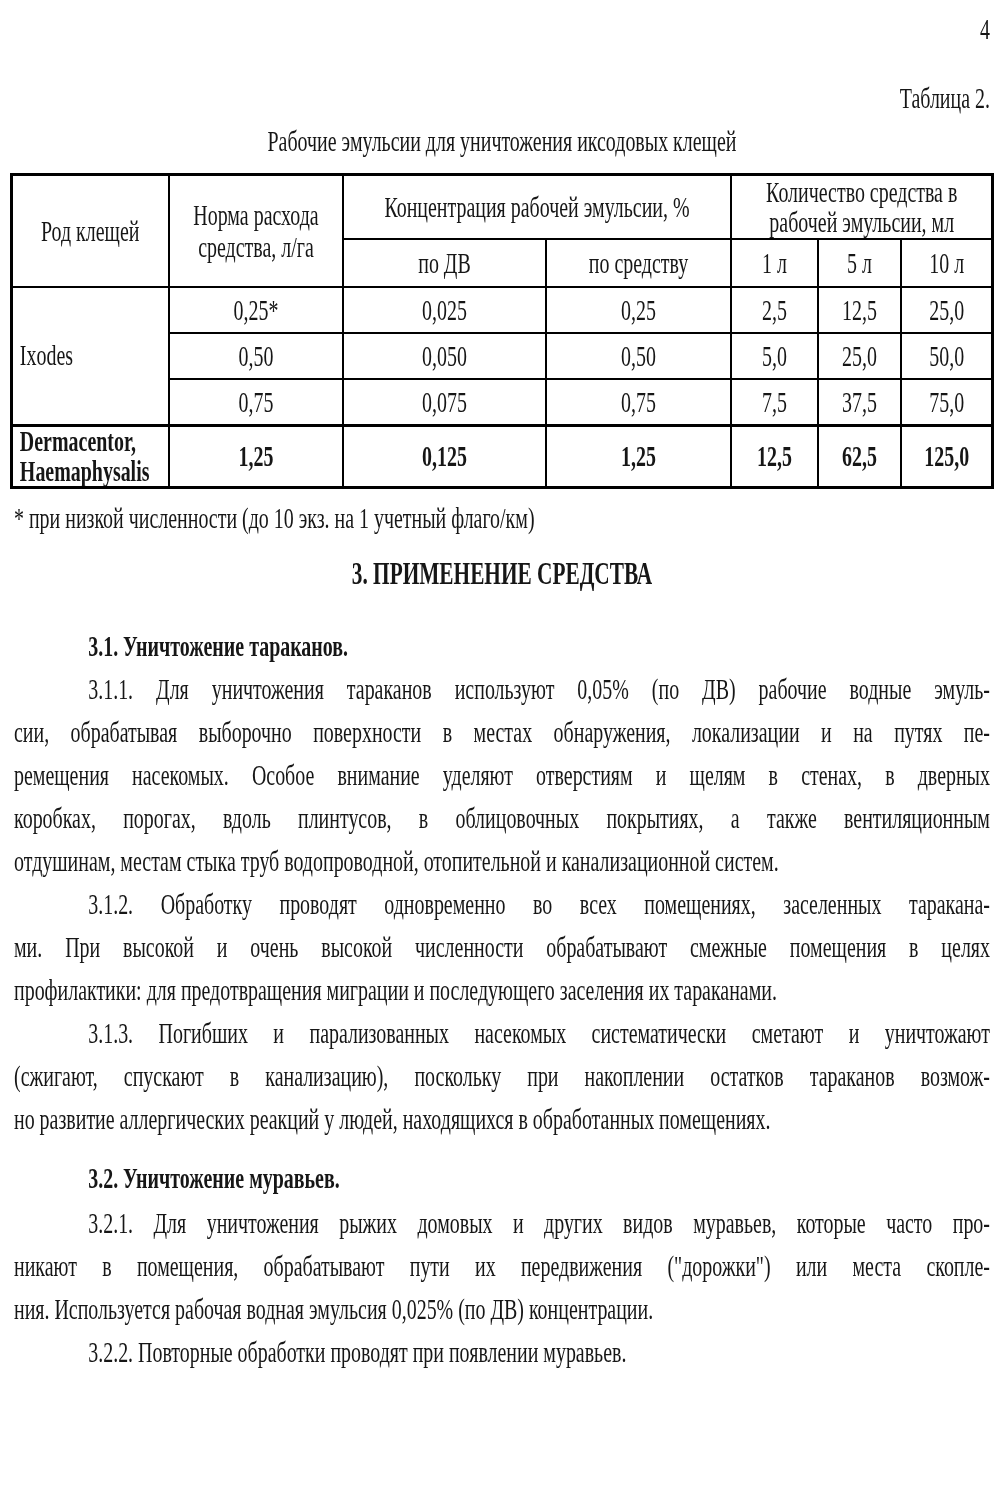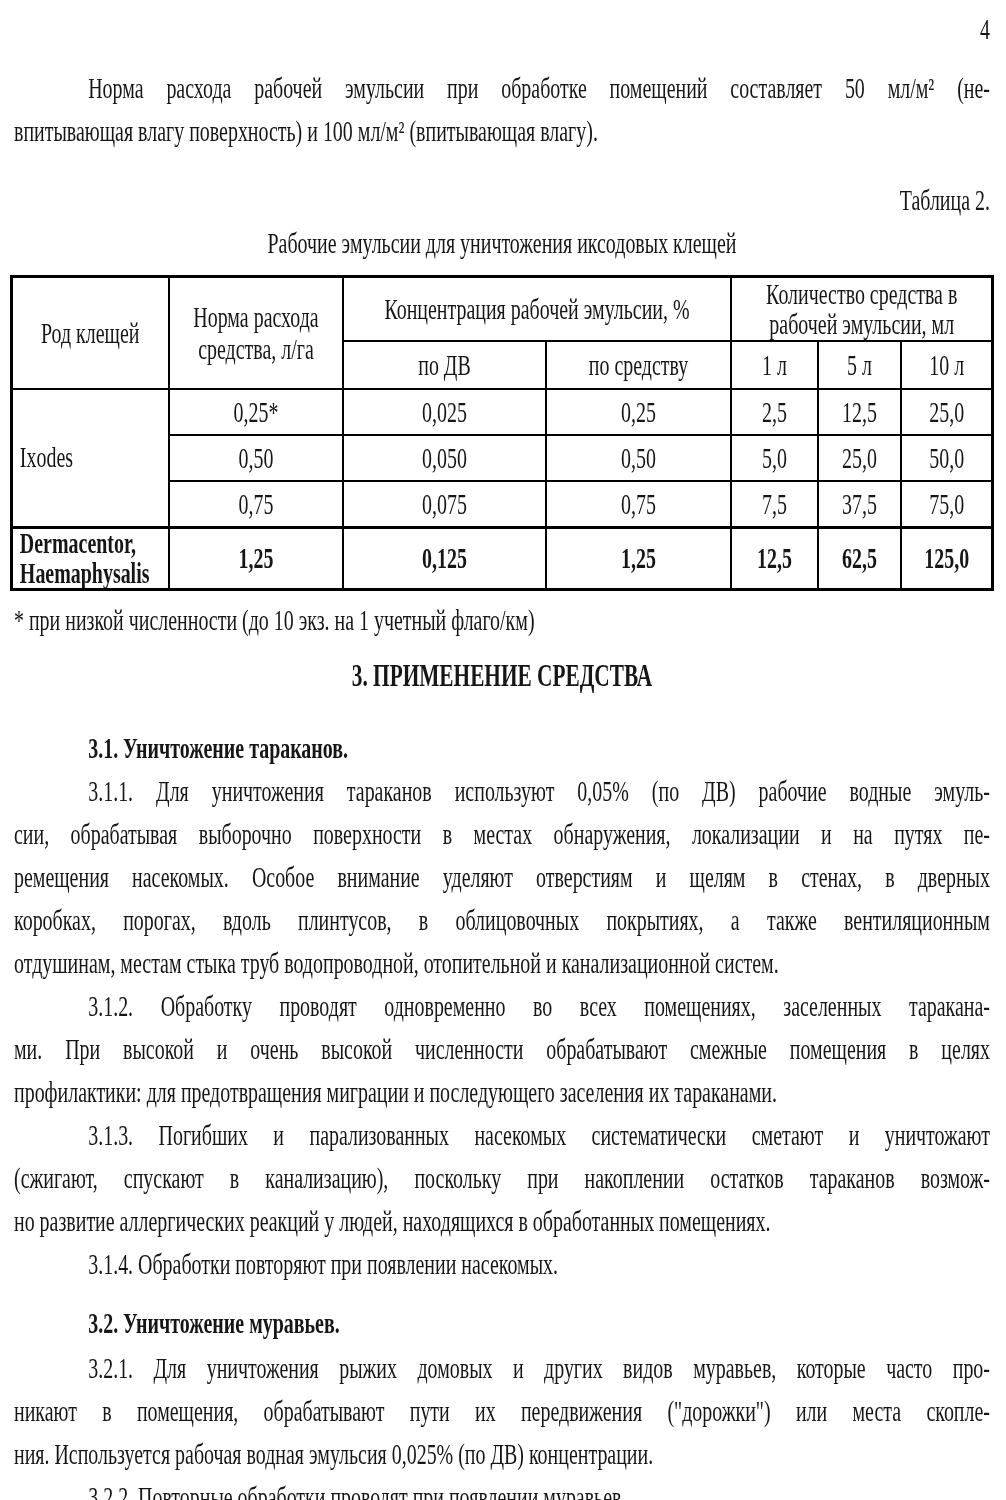--- a/index.html
+++ b/index.html
@@ -72,24 +72,20 @@
   .cz.hz { line-height: 1.05; }
   .cz.left { text-align: left; padding-left: 10px; line-height: 1.02; }
 </style>
 </head>
 <body>
 
 <div class="page">
 
   <div class="ln right">4</div>
 
-  <div>
-    <div class="ln jl ind mt-intro">Норма расхода рабочей эмульсии при обработке помещений составляет 50 мл/м² (не-</div>
-    <div class="ln wrapok">впитывающая влагу поверхность) и 100 мл/м² (впитывающая влагу).</div>
-  </div>
 
   <div class="ln right mt-label">Таблица 2.</div>
   <div class="ln center">Рабочие эмульсии для уничтожения иксодовых клещей</div>
 
   <table class="tbl">
     <colgroup>
       <col style="width:157px">
         <col style="width:174px">
         <col style="width:203px">
       <col style="width:185px">
@@ -237,23 +233,20 @@
     <div class="ln jl">ми. При высокой и очень высокой численности обрабатывают смежные помещения в целях</div>
     <div class="ln wrapok">профилактики: для предотвращения миграции и последующего заселения их тараканами.</div>
   </div>
 
   <div>
     <div class="ln jl ind">3.1.3. Погибших и парализованных насекомых систематически сметают и уничтожают</div>
     <div class="ln jl">(сжигают, спускают в канализацию), поскольку при накоплении остатков тараканов возмож-</div>
     <div class="ln wrapok">но развитие аллергических реакций у людей, находящихся в обработанных помещениях.</div>
   </div>
 
-  <div>
-    <div class="ln ind">3.1.4. Обработки повторяют при появлении насекомых.</div>
-  </div>
 
   <div class="ln bold ind mt-s32">3.2. Уничтожение муравьев.</div>
 
   <div class="mt-s321">
     <div class="ln jl ind">3.2.1. Для уничтожения рыжих домовых и других видов муравьев, которые часто про-</div>
     <div class="ln jl">никают в помещения, обрабатывают пути их передвижения ("дорожки") или места скопле-</div>
     <div class="ln wrapok">ния. Используется рабочая водная эмульсия 0,025% (по ДВ) концентрации.</div>
   </div>
 
   <div>

